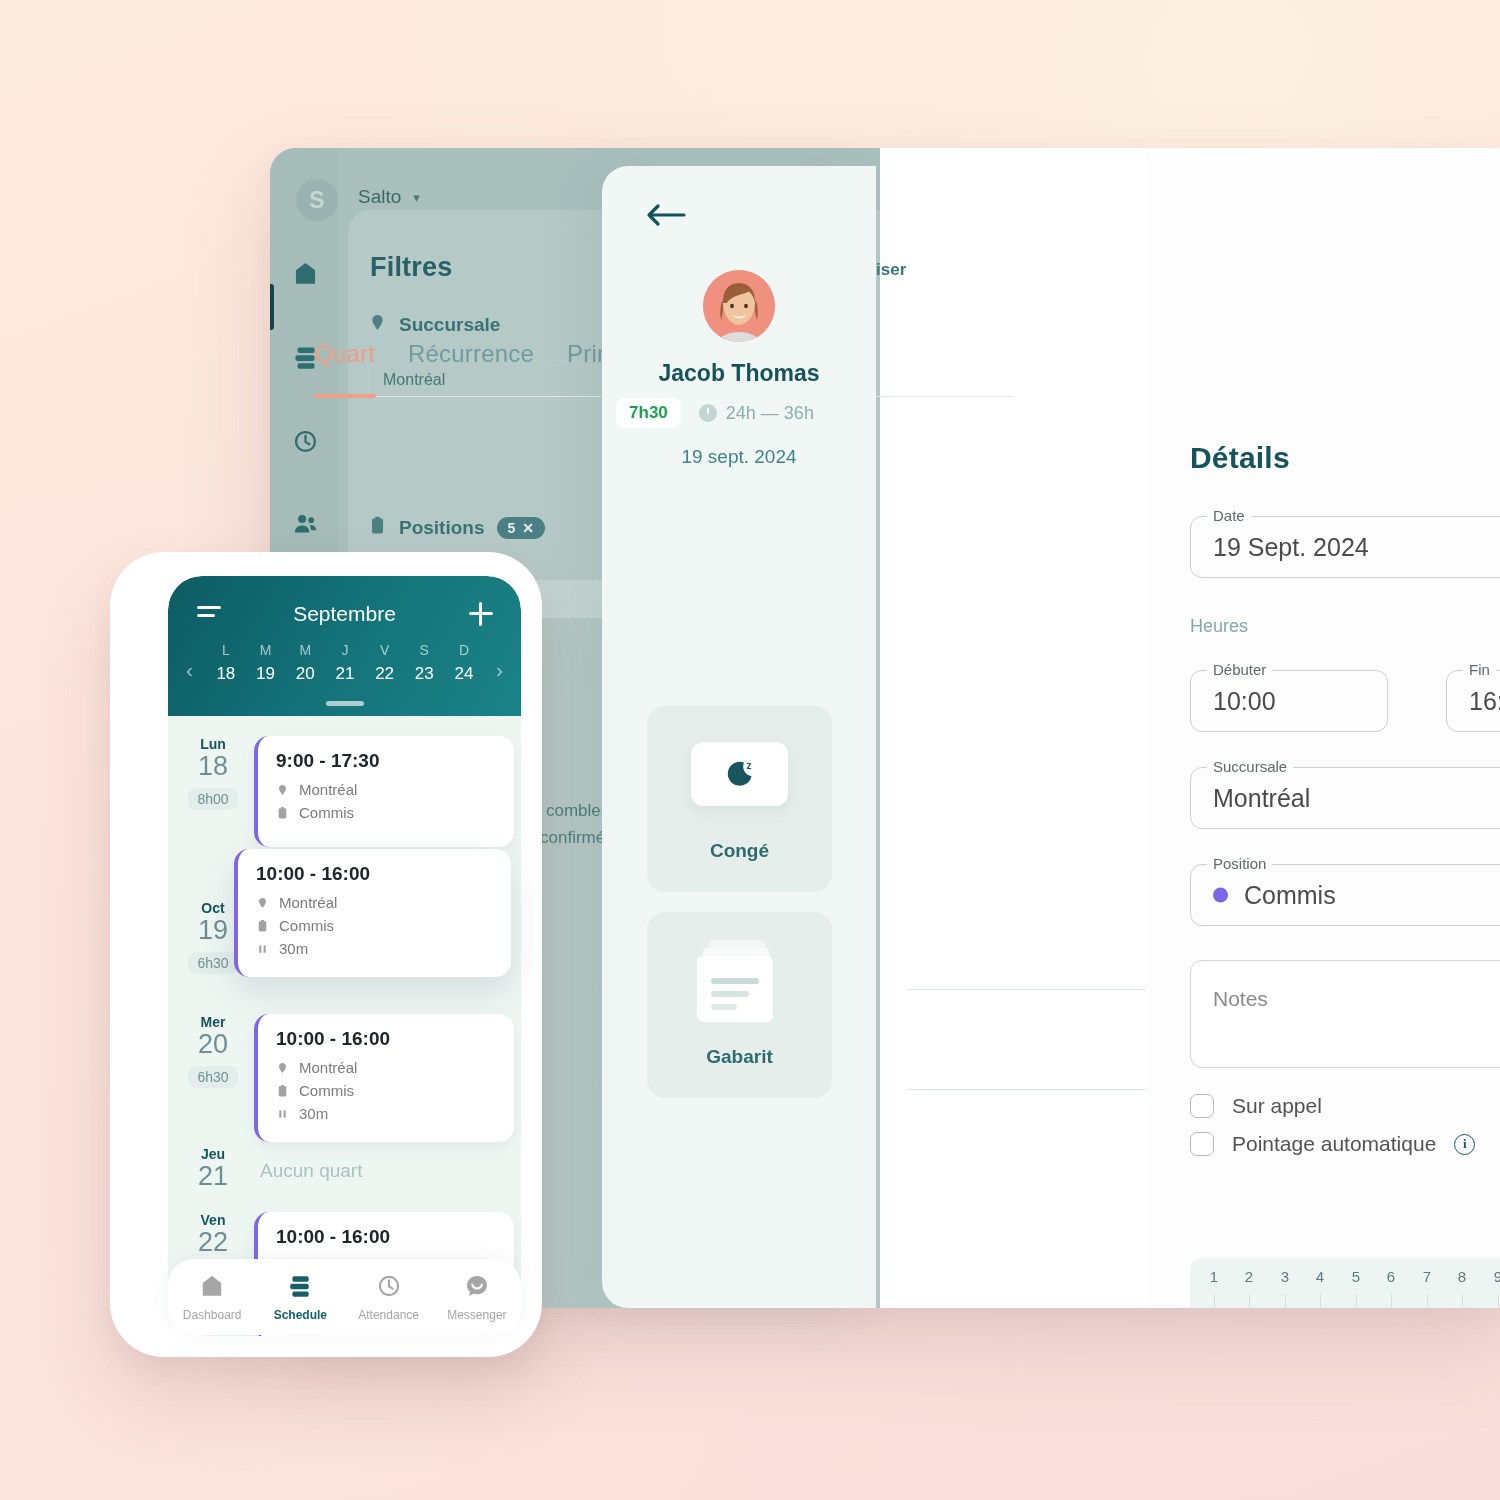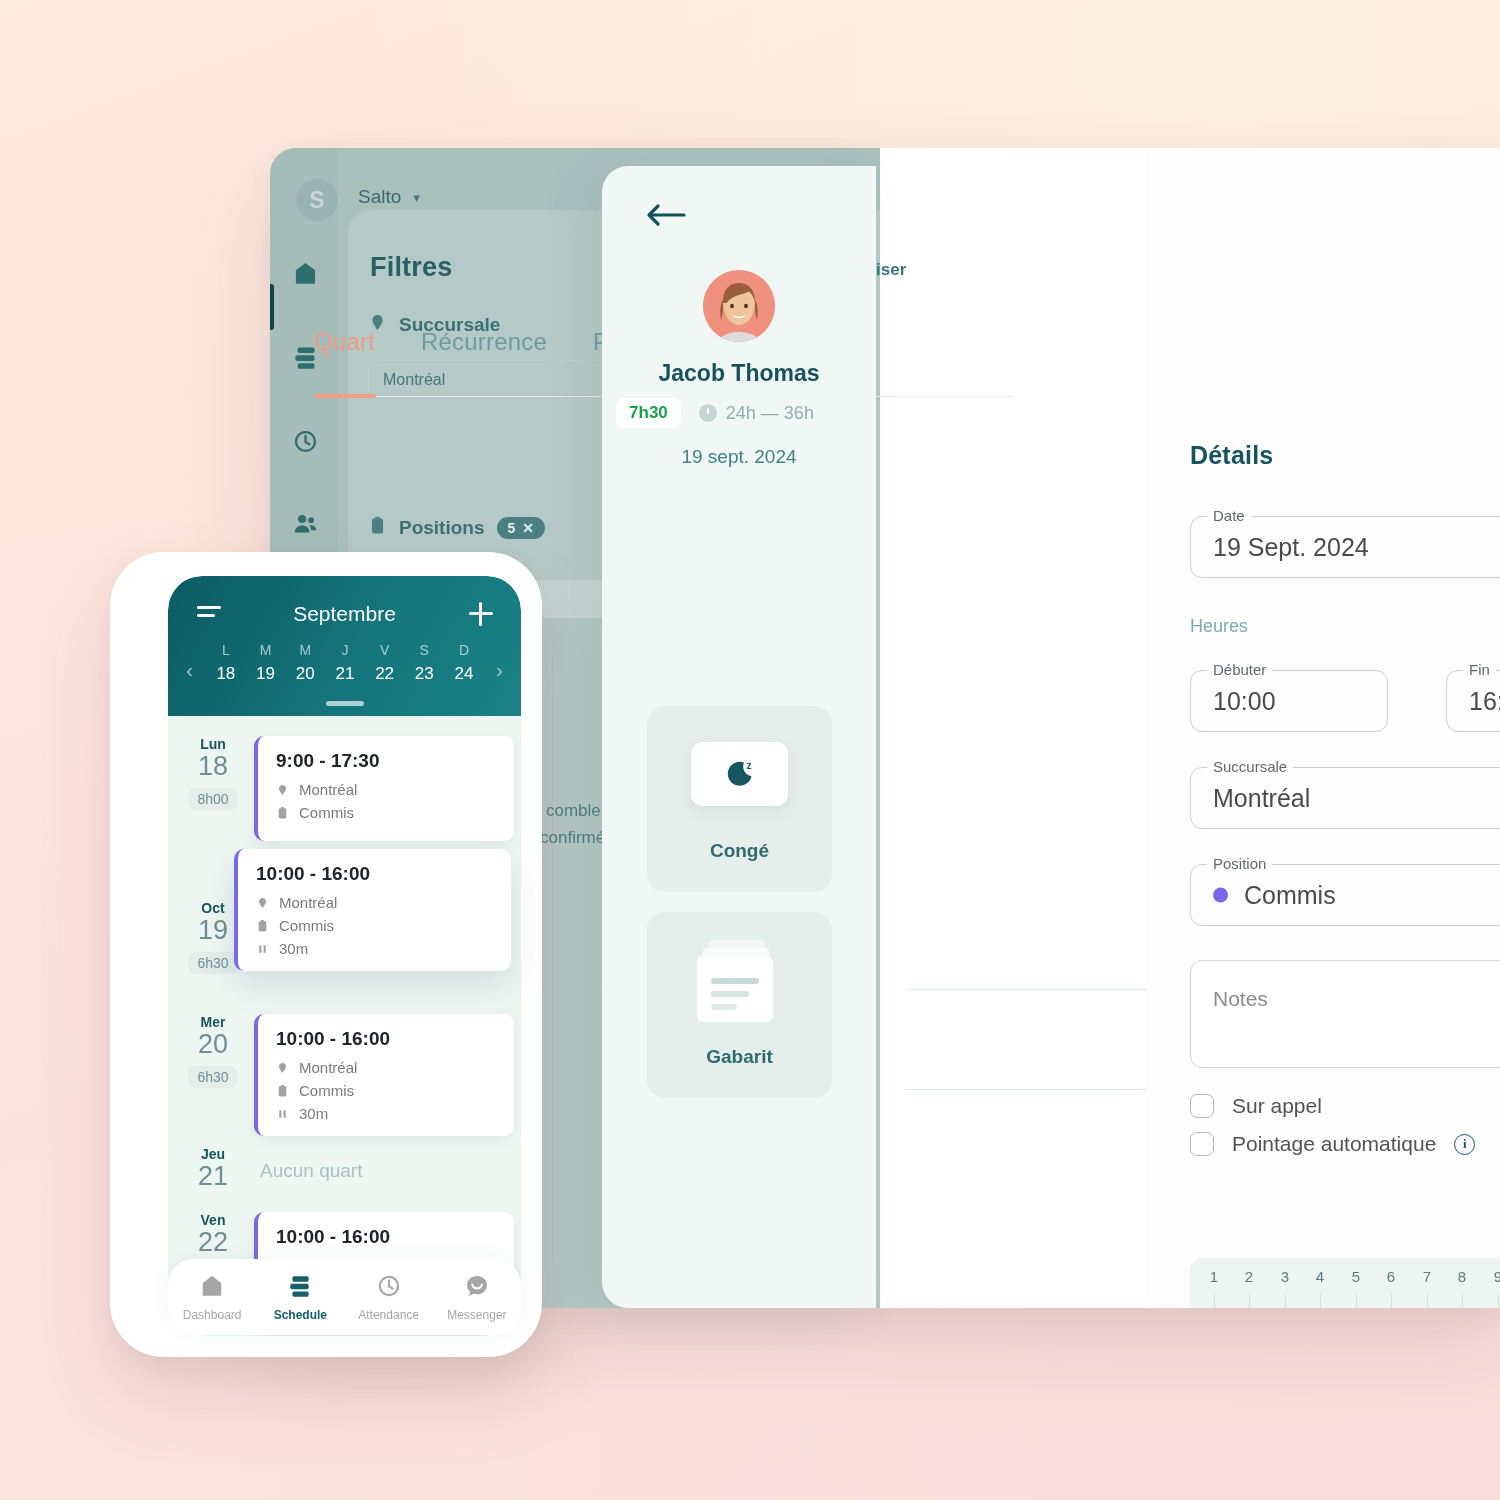--- a/index.html
+++ b/index.html
@@ -118,35 +118,35 @@
   .dw-ghost-chev {
     position: absolute; color: #b8c9c7; font-size: 14px;
   }
 
   
   .form-panel {
     position: absolute; left: 876px; top: 0; width: 624px; height: 1160px;
     background: #fdfdfd;
   }
   .tabs {
-    position: absolute; left: 44px; top: 180px;
-    display: flex; gap: 46px; align-items: flex-end;
+    position: absolute; left: 44px; top: 192px;
+    display: flex; gap: 33px; align-items: flex-end;
   }
   .tab { font-size: 24px; color: #6f9b9e; letter-spacing: .2px; padding-bottom: 14px; }
   .tab.active { color: #ef9c85; }
   .tabs-rule {
     position: absolute; left: 44px; top: 248px; width: 700px; height: 1px;
     background: #e6e6e6;
   }
   .tabs-underline {
     position: absolute; left: 44px; top: 246px; width: 62px; height: 4px;
     background: #ef9e88; border-radius: 3px;
   }
   .section-h {
-    position: absolute; font-size: 25px; font-weight: 700; color: #15545c;
+    position: absolute; font-size: 30px; font-weight: 700; color: #15545c;
     letter-spacing: .2px;
   }
   .sub-label { position: absolute; font-size: 18px; color: #7fa9ab; }
 
   .field {
     position: absolute;
     border: 1px solid #cfcfcf; border-radius: 12px;
     background: #fdfdfd;
   }
   .field-legend {
@@ -322,24 +322,24 @@
   .sch-row { position: absolute; left: 0; width: 353px; }
   .sch-date { position: absolute; left: 14px; width: 62px; text-align: center; }
   .sch-dow { font-size: 14px; font-weight: 700; color: #17545e; }
   .sch-num { font-size: 27px; color: #6e8f95; line-height: 1.1; }
   .sch-dur {
     margin-top: 6px; display: inline-block; font-size: 14px; color: #6f9197;
     background: #e3edea; border-radius: 8px; padding: 3px 9px;
   }
   .sch-card {
     position: absolute; left: 86px; width: 260px;
-    background: #ffffff; border-radius: 10px;
+    background: #ffffff; border-radius: 15px;
     box-shadow: 0 6px 16px rgba(70,100,110,0.08);
     border-left: 4px solid #7b68e8;
-    padding: 14px 16px 14px 18px;
+    padding: 14px 16px 20px 18px;
   }
   .sch-card.float {
     box-shadow: 0 14px 34px rgba(70,100,110,0.16);
   }
   .sch-time { font-size: 19px; font-weight: 700; color: #20252b; margin-bottom: 9px; }
   .sch-meta {
     display: flex; align-items: center; gap: 10px;
     font-size: 15px; color: #7b7b7b; margin-bottom: 6px;
   }
   .sch-meta svg { width: 13px; height: 14px; fill: #a3a3a3; }

